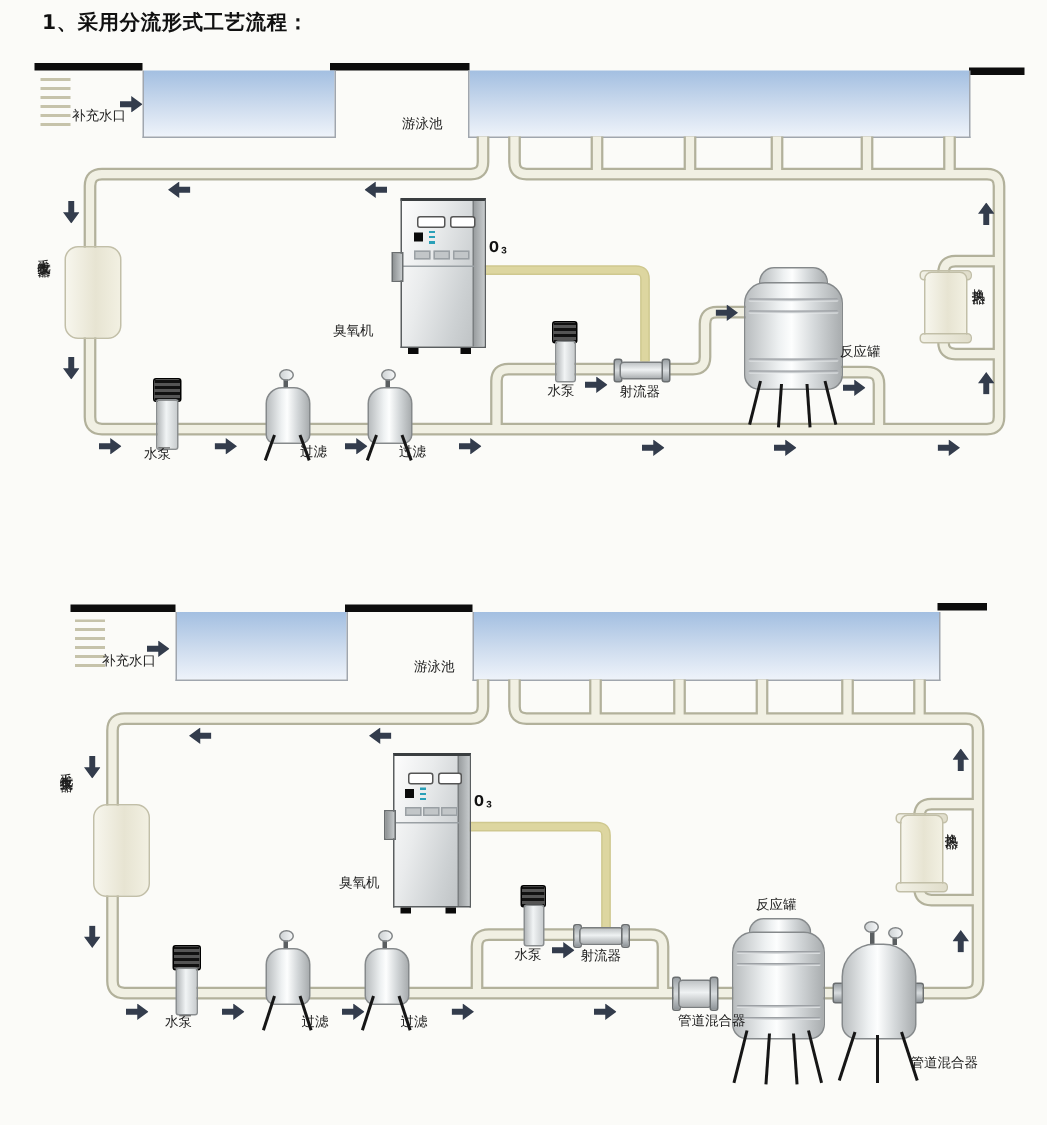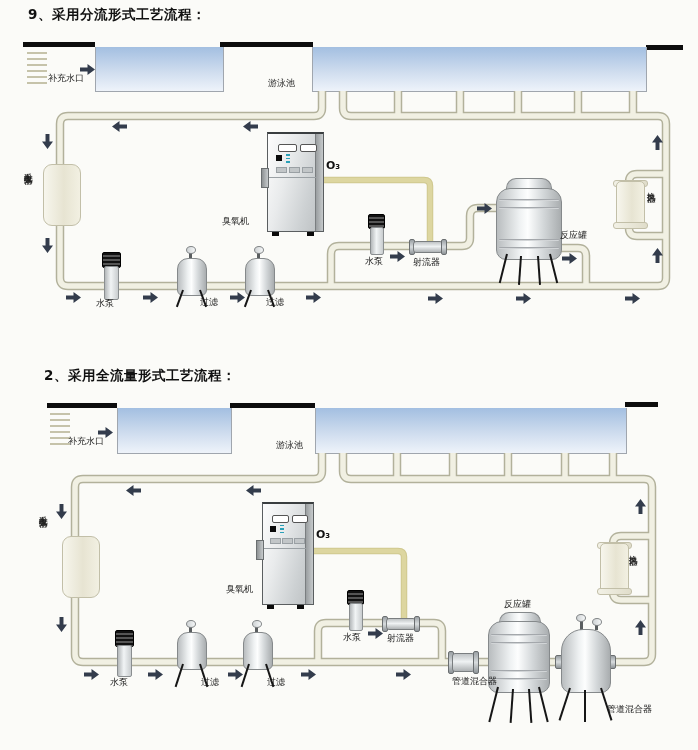--- a/index.html
+++ b/index.html
@@ -7,21 +7,21 @@
     --water-top:#a3bfe1; --water-mid:#cedcee; --water-bottom:#eef3fa;
     --pipe-edge:#b2b19b; --pipe-fill:#f1f0e3; --ozone-line:#ddd6a0; --arrow:#333c4c;
   }
   html,body{margin:0;padding:0;}
   body{background:var(--page-bg);font-family:"DejaVu Sans","Liberation Sans",sans-serif;}
   .canvas{position:relative;width:698px;height:750px;overflow:hidden;background:var(--page-bg);}
   .title{position:absolute;font-size:13.5px;font-weight:bold;color:#111;letter-spacing:.5px;white-space:nowrap;}
   .deck{position:absolute;height:5px;background:var(--deck);}
   .water{position:absolute;background:linear-gradient(180deg,var(--water-top) 0%,var(--water-mid) 55%,var(--water-bottom) 100%);border:1px solid #a0a6ae;border-top:none;}
   .grate{position:absolute;width:20px;height:34px;background:repeating-linear-gradient(180deg,#c6c3aa 0 2px,transparent 2px 6px);}
-  .lbl{position:absolute;font-size:9px;line-height:1.15;color:#1c1c1c;white-space:nowrap;}
+  .lbl{position:absolute;font-size:9px;line-height:1.15;color:#1c1c1c;white-space:nowrap;font-family:Liberation Mono, monospace;}
   .lbl-v{writing-mode:vertical-rl;text-orientation:upright;letter-spacing:1px;}
   .o3{font-size:11px;font-weight:bold;color:#111;}
   .pipes{position:absolute;left:0;top:0;}
   .pipe-edge{stroke:var(--pipe-edge);stroke-width:8.5;fill:none;}
   .pipe-fill{stroke:var(--pipe-fill);stroke-width:5.5;fill:none;}
   .ozone-edge{stroke:#cfc88f;stroke-width:6.5;fill:none;}
   .ozone-fill{stroke:var(--ozone-line);stroke-width:4.5;fill:none;}
   .arr{position:absolute;width:15px;height:11px;background:var(--arrow);clip-path:polygon(0 32%,50% 32%,50% 0,100% 50%,50% 100%,50% 68%,0 68%);}
   .cyl-beige{position:absolute;background:linear-gradient(90deg,#f7f6ed,#e7e4d2 55%,#f2f0e2);border:1px solid #c2bfa8;border-radius:9px;}
   .hx-flange{position:absolute;background:linear-gradient(90deg,#f2f1e6,#e0ddca);border:1px solid #c2bfa8;border-radius:3px;}
@@ -45,22 +45,21 @@
   .og-key{position:absolute;width:9px;height:4px;background:#c2c6c8;border:1px solid #9aa0a4;}
   .og-sep{position:absolute;left:0;right:7px;height:1px;background:#9aa0a4;}
   .og-handle{position:absolute;width:6px;height:18px;background:linear-gradient(90deg,#8e9294,#c6cacc);border:1px solid #6a6e70;}
   .og-foot{position:absolute;width:7px;height:4px;background:#0a0a0a;bottom:-5px;}
 </style>
 </head>
 <body>
 
 <div class="canvas">
 
-  <div class="title" style="left:28px;top:6px;">9、采用分流形式工艺流程：</div>
-  <div class="title" style="left:44px;top:367px;">2、采用全流量形式工艺流程：</div>
+  <div class="title" style="left:28px;top:6px;">1、采用分流形式工艺流程：</div>
 
   <div class="deck" style="left:23px;top:42px;width:72px;"></div>
   <div class="deck" style="left:220px;top:42px;width:93px;"></div>
   <div class="deck" style="left:646px;top:45px;width:37px;"></div>
   <div class="water" style="left:95px;top:47px;width:127px;height:44px;"></div>
   <div class="water" style="left:312px;top:47px;width:333px;height:44px;"></div>
   <div class="grate" style="left:27px;top:52px;"></div>
 
   <div class="deck" style="left:47px;top:403px;width:70px;"></div>
   <div class="deck" style="left:230px;top:403px;width:85px;"></div>

